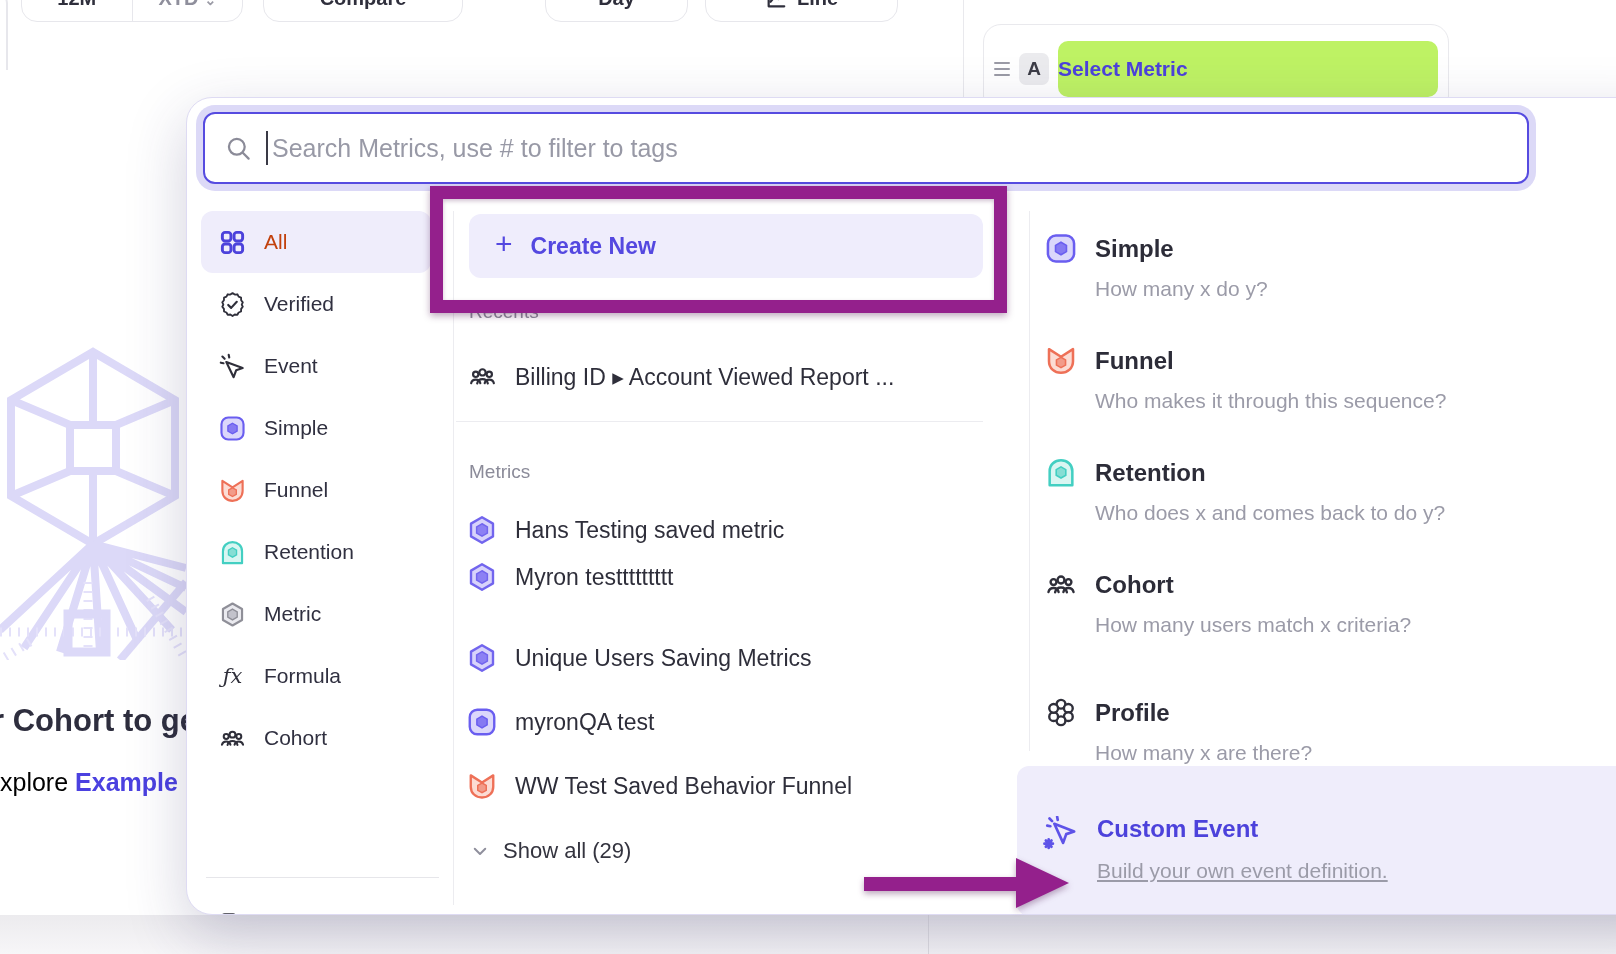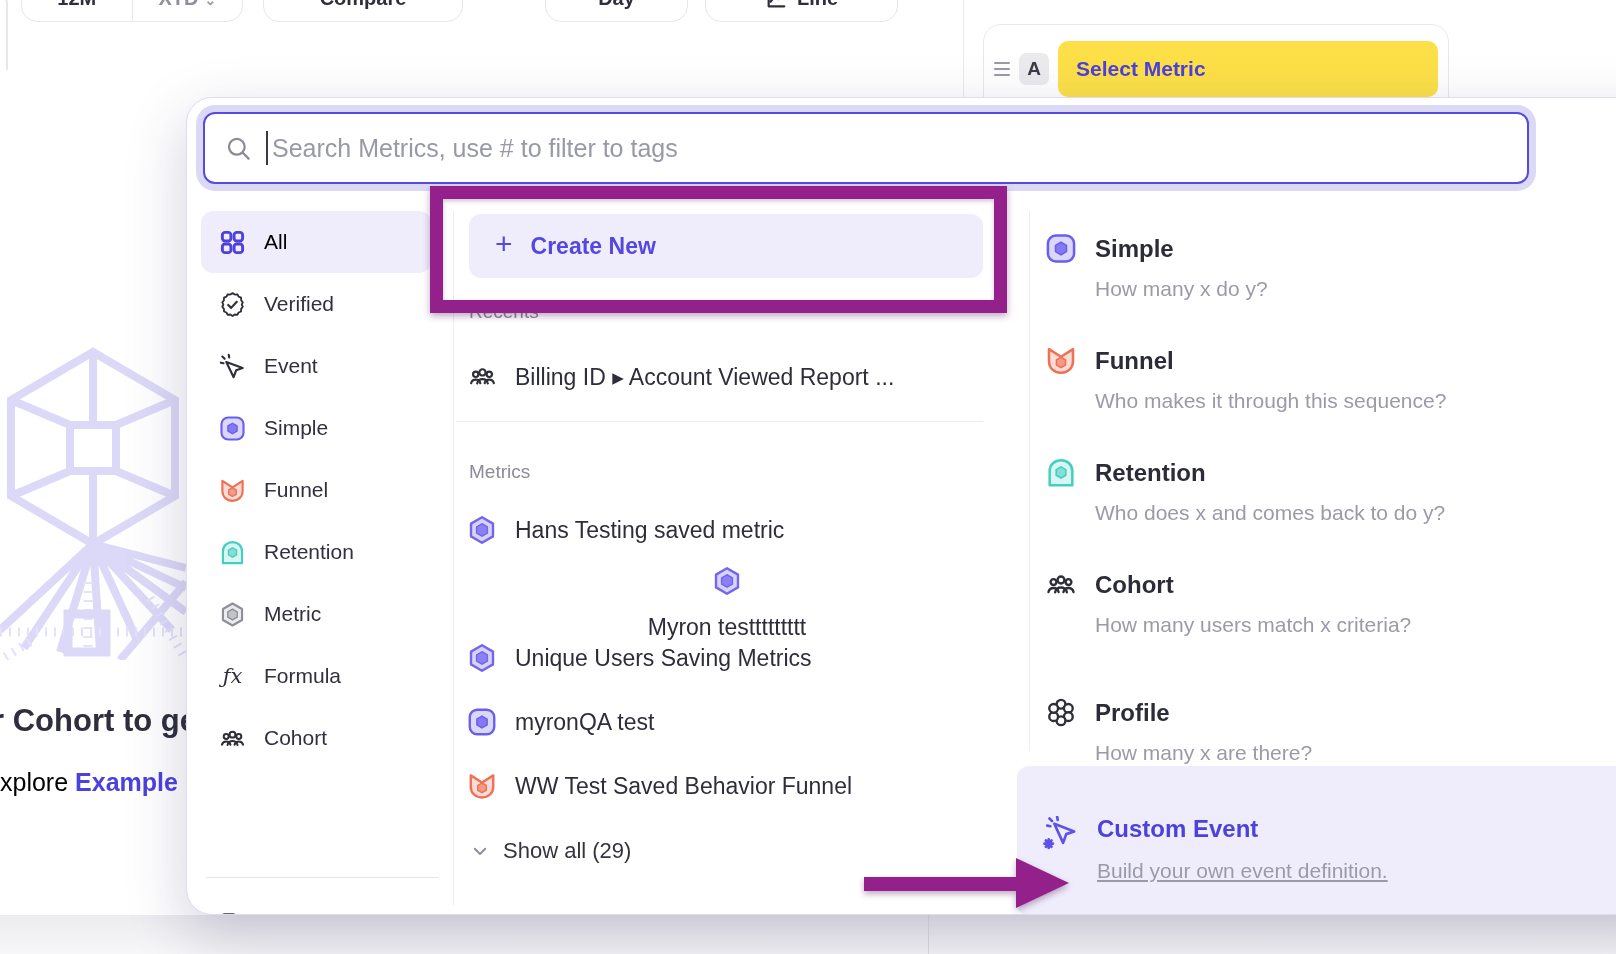--- a/index.html
+++ b/index.html
@@ -24,22 +24,22 @@
   .v-divider-bottom { position:absolute; left:928px; top:915px; width:1px; height:39px; background:#dddce0; }
   .bottom-strip { position:absolute; left:0; top:915px; width:1616px; height:39px;
     background:linear-gradient(#ecebee, #f7f6f8); }
 
   .query-card { position:absolute; left:983px; top:24px; width:466px; height:90px; background:#fff;
     border:1.5px solid #e9e9ed; border-radius:18px; display:flex; align-items:center; padding:0 10px; gap:9px; }
   .drag-handle { display:flex; flex-direction:column; gap:4px; width:16px; }
   .drag-handle i { display:block; height:2px; background:#9b9ba6; border-radius:1px; }
   .row-badge { width:30px; height:32px; background:#ebebee; border-radius:7px; color:#3c3c46;
     font-weight:700; font-size:19px; display:flex; align-items:center; justify-content:center; }
-  .metric-pill { flex:1; height:56px; background:#fde047; border-radius:10px; color:#4c42db;
-    font-size:21px; font-weight:600; display:flex; align-items:center; padding-left:18px; }
+  .metric-pill { flex:1; height:56px; background:#bef264; border-radius:10px; color:#4c42db;
+    font-size:21px; font-weight:600; display:flex; align-items:center; }
 
   .bg-illustration { position:absolute; left:0; top:330px; }
   .bg-heading { position:absolute; left:-8px; top:703px; font-size:31px; font-weight:700; color:#2e2e3e; white-space:nowrap; }
   .bg-link-line { position:absolute; left:0px; top:768px; font-size:25px; white-space:nowrap; }
   .bg-link-line .muted { color:#000000;margin-top:35px; }
   .bg-link-line .link { color:#4b41e0; font-weight:600; }
 
   
   .modal { position:absolute; left:186px; top:97px; width:1496px; height:818px; background:#fff;
     border:1px solid #dedbf3; border-radius:26px; box-shadow:0 20px 60px rgba(50,45,100,.22);
@@ -53,21 +53,21 @@
   .searchbox input::placeholder { color:#9899a6; }
   .caret { width:2px; height:34px; background:#3a3a46; margin-right:-10px; }
 
   .col-div { position:absolute; top:113px; width:1px; height:694px; background:#ececf0; }
 
   
   .cats { position:absolute; left:14px; top:113px; width:230px; }
   .cat { height:62px; display:flex; align-items:center; gap:18px; padding-left:18px;
     font-size:21px; font-weight:500; color:#303040; border-radius:12px; }
   .cat .cicon { width:27px; height:27px; display:flex; align-items:center; justify-content:center; color:#2f2f3a; }
-  .cat.selected { background:#efedfb; color:#000000; }
+  .cat.selected { background:#efedfb; color:#c2410c; }
   .cat.selected .cicon { color:#4c42db; }
   .cats-divider { position:absolute; left:19px; top:779px; width:233px; height:1px; background:#e6e6ea; }
   .cat-partial { position:absolute; left:14px; top:795px; width:230px; }
 
   
   .create-btn { position:absolute; left:282px; top:116px; width:514px; height:64px; background:#efedfc;
     border-radius:12px; display:flex; align-items:center; padding-left:26px; gap:18px;
     color:#5448e0; font-size:23px; font-weight:600; }
   .plus-glyph { font-size:30px; font-weight:400; line-height:1; padding-bottom:4px; }
   .section-h { position:absolute; font-size:19px; color:#8b8b99; font-weight:500;margin-top:7px; }
@@ -312,21 +312,21 @@
 
     <div class="mid-row" style="top:408px;">
       <span class="micon">
         <svg class="ic" width="30" height="30" viewBox="0 0 24 24">
             <polygon points="12,1.8 20.8,6.9 20.8,17.1 12,22.2 3.2,17.1 3.2,6.9" fill="#d8d3fb" stroke="#7265ee" stroke-width="1.9" stroke-linejoin="round"></polygon>
             <polygon points="12,7 16.3,9.5 16.3,14.5 12,17 7.7,14.5 7.7,9.5" fill="#8c80f4" stroke="#7265ee" stroke-width="1.2"></polygon>
           </svg>
       </span>
       <span>Hans Testing saved metric</span>
     </div>
-    <div class="mid-row" style="top:468px;flex-direction:column;">
+    <div class="mid-row" style="top:455px;">
       <span class="micon">
         <svg class="ic" width="30" height="30" viewBox="0 0 24 24">
             <polygon points="12,1.8 20.8,6.9 20.8,17.1 12,22.2 3.2,17.1 3.2,6.9" fill="#d8d3fb" stroke="#7265ee" stroke-width="1.9" stroke-linejoin="round"></polygon>
             <polygon points="12,7 16.3,9.5 16.3,14.5 12,17 7.7,14.5 7.7,9.5" fill="#8c80f4" stroke="#7265ee" stroke-width="1.2"></polygon>
           </svg>
       </span>
       <span>Myron testtttttttt</span>
     </div>
     <div class="mid-row" style="top:536px;">
       <span class="micon">

